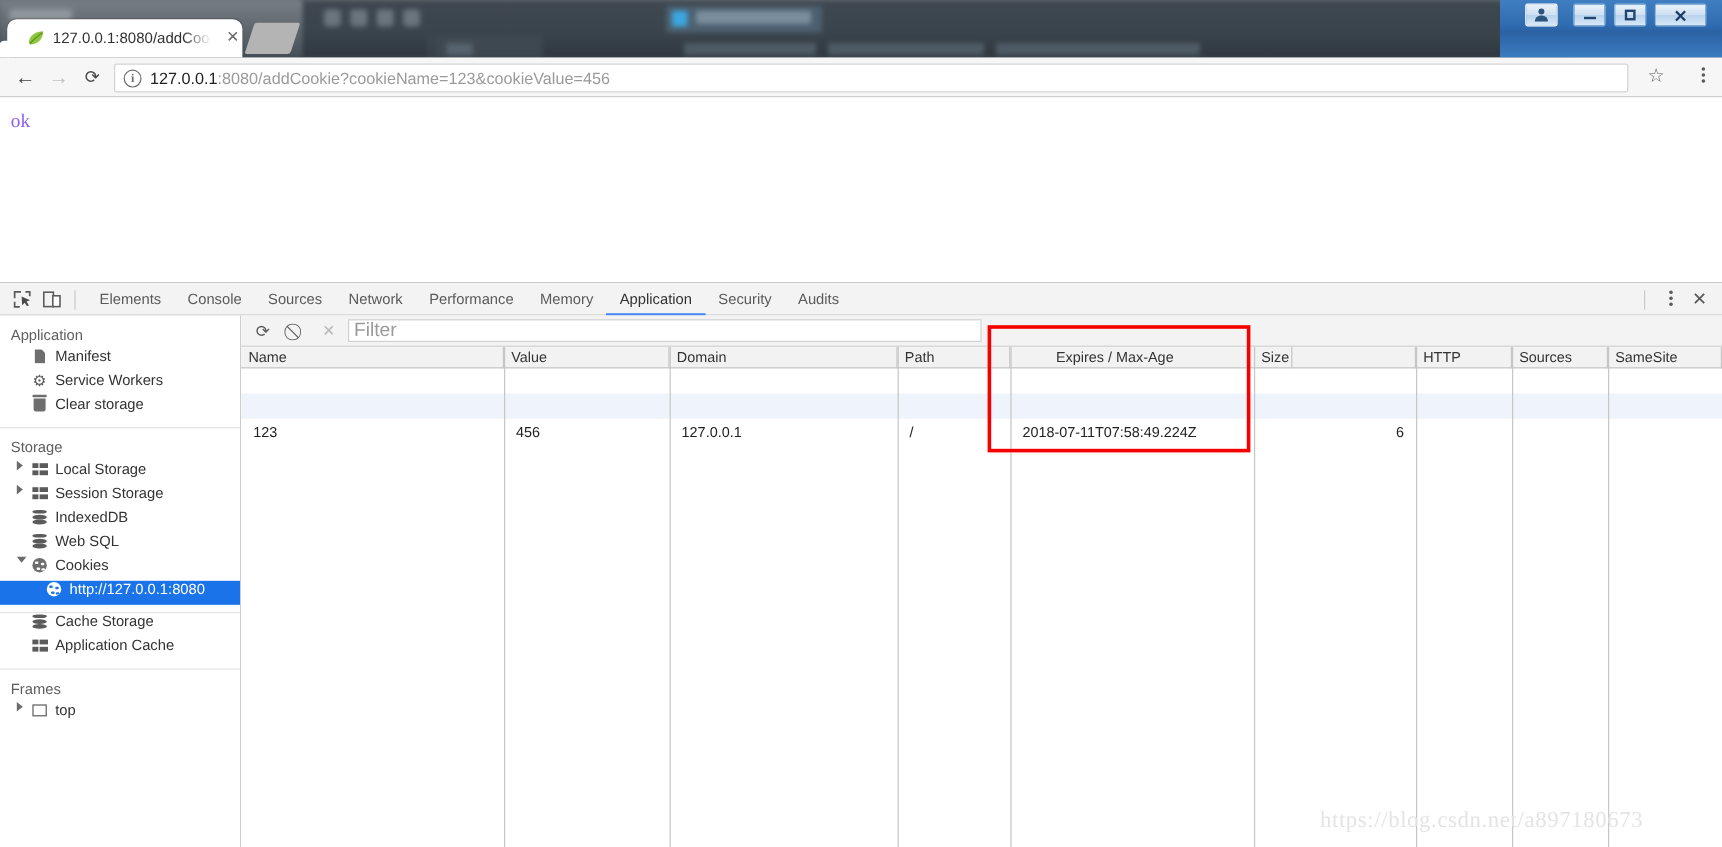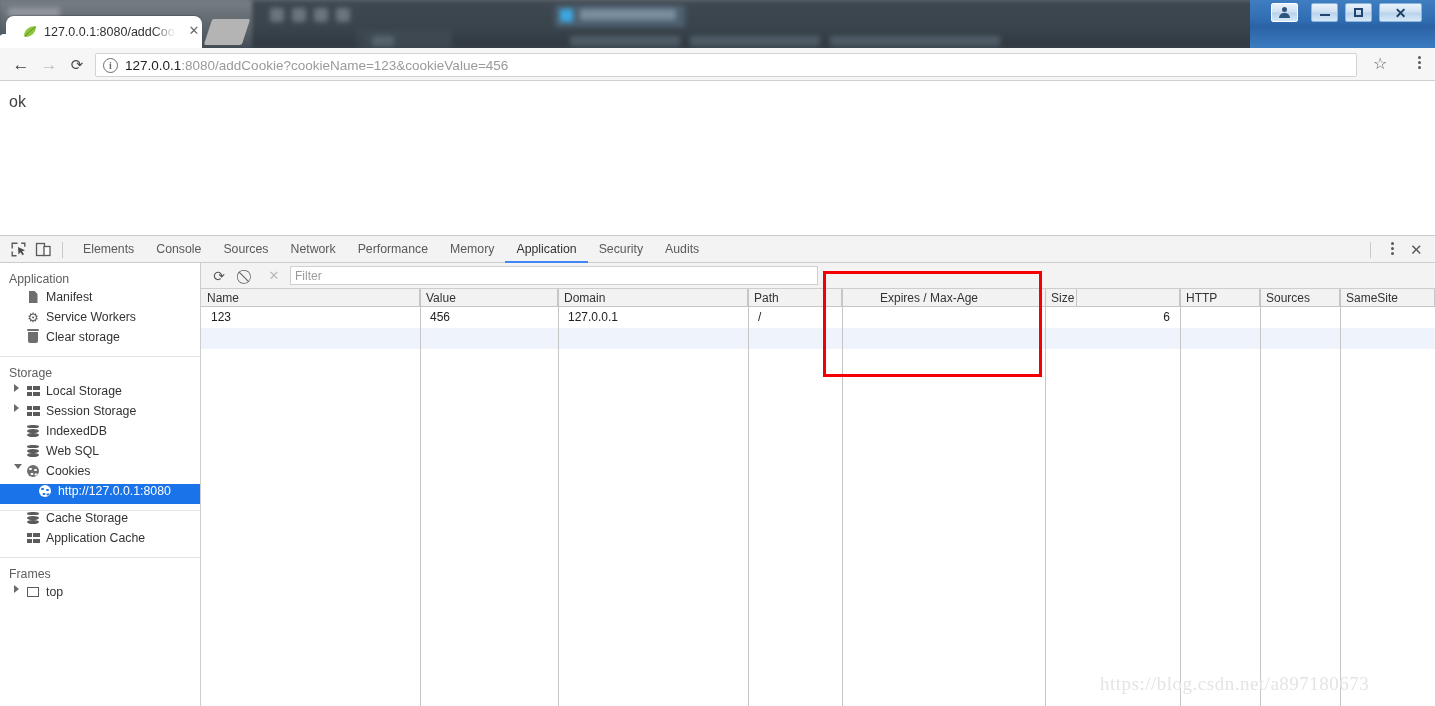--- a/index.html
+++ b/index.html
@@ -163,21 +163,21 @@
   }
   .dot3 { display:block; width: 3px; height: 3px; border-radius:50%; background:#5a5a5a; margin: 2px auto; }
 
   
   .viewport {
     position: absolute; left: 0; top: 82px; width: 1435px; height: 153px;
     background: #fff;
   }
   .page-text {
     position: absolute; left: 9px; top: 11px;
-    font-size: 16px; color: #404040; font-family: Liberation Sans, sans-serif;
+    font-size: 16px; color: #8b5cf6; font-family: Liberation Serif, serif;
   }
 
   
   .devtools {
     position: absolute; left: 0; top: 235px; width: 1435px; height: 471px;
     background: #fff; border-top: 1px solid #cacaca;
   }
   .dt-toolbar {
     position: absolute; left: 0; top: 0; width: 1435px; height: 27px;
     background: #f3f3f3; border-bottom: 1px solid #cdcdcd;
@@ -283,38 +283,38 @@
   .ck-btn {
     position: absolute; top: 4px; width: 18px; height: 18px;
     text-align: center; line-height: 18px; font-size: 14px; color: #5a5a5a;
   }
   .ck-refresh { left: 9px; }
   .ck-clear   { left: 37px; }
   .ck-delete  { left: 64px; color: #b9b9b9; font-size: 13px;}
   .ck-filter {
     position: absolute; left: 89px; top: 3px; width: 528px; height: 19px;
     background: #fff; border: 1px solid #d0d0d0;
-    font-size: 12px; color: #737373; padding: 0 4px; outline: none;
+    font-size: 16px; color: #737373; padding: 0 4px; outline: none;
     font-family: "Liberation Sans", sans-serif;
   }
   .ck-filter::placeholder { color: #9a9a9a; }
 
   .ck-table { position: absolute; left: 0; top: 26px; width: 1234px; height: 418px; }
   .ck-head {
     position: absolute; left:0; top: 0; width: 1234px; height: 18px;
     background: #f2f2f2; border-bottom: 1px solid #c6c6c6;
   }
   .ck-head .cell {
     position: absolute; top: 0; height: 18px; line-height: 18px;
     font-size: 12px; color: #333; padding-left: 6px;
     border-right: 1px solid #c6c6c6; white-space: nowrap; overflow: hidden;
   }
   .ck-rows { position: absolute; left: 0; top: 18px; width: 1234px; height: 400px; }
   .ck-row { position: absolute; left: 0; width: 1234px; height: 21px; }
-  .ck-row.odd { background: #fff; }
+  .ck-row.odd { background: #fff; margin-top: 43px; }
   .ck-row.even { background: #eff3fb; }
   .ck-row .cell {
     position: absolute; top: 0; height: 21px; line-height: 21px;
     font-size: 12px; color: #222; padding-left: 10px; white-space: nowrap;
     overflow: hidden;
   }
   .ck-row .cell.num { text-align: right; padding-right: 10px; padding-left: 0; }
   .ck-colline {
     position: absolute; top: 0; width: 1px; height: 418px; background: #c6c6c6;
   }
@@ -576,20 +576,21 @@
           <div class="cell" style="left:1059px;width:80px">Sources</div>
           <div class="cell" style="left:1139px;width:95px">SameSite</div>
         </div>
 
         <div class="ck-rows">
           <div class="ck-row odd" style="top:0px">
             <div class="cell" style="left:0px;width:219px">123</div>
             <div class="cell" style="left:219px;width:138px">456</div>
             <div class="cell" style="left:357px;width:190px">127.0.0.1</div>
             <div class="cell" style="left:547px;width:94px">/</div>
+            <div class="cell" style="left:641px;width:203px">2018-07-11T07:58:49.224Z</div>
             <div class="cell num" style="left:844px;width:135px">6</div>
             <div class="cell" style="left:979px;width:80px"></div>
             <div class="cell" style="left:1059px;width:80px"></div>
             <div class="cell" style="left:1139px;width:95px"></div>
           </div>
           <div class="ck-row even" style="top:21px"></div>
           <div class="ck-row odd" style="top:42px"></div>
         </div>
 
         <div class="ck-colline" style="left:219px"></div>

